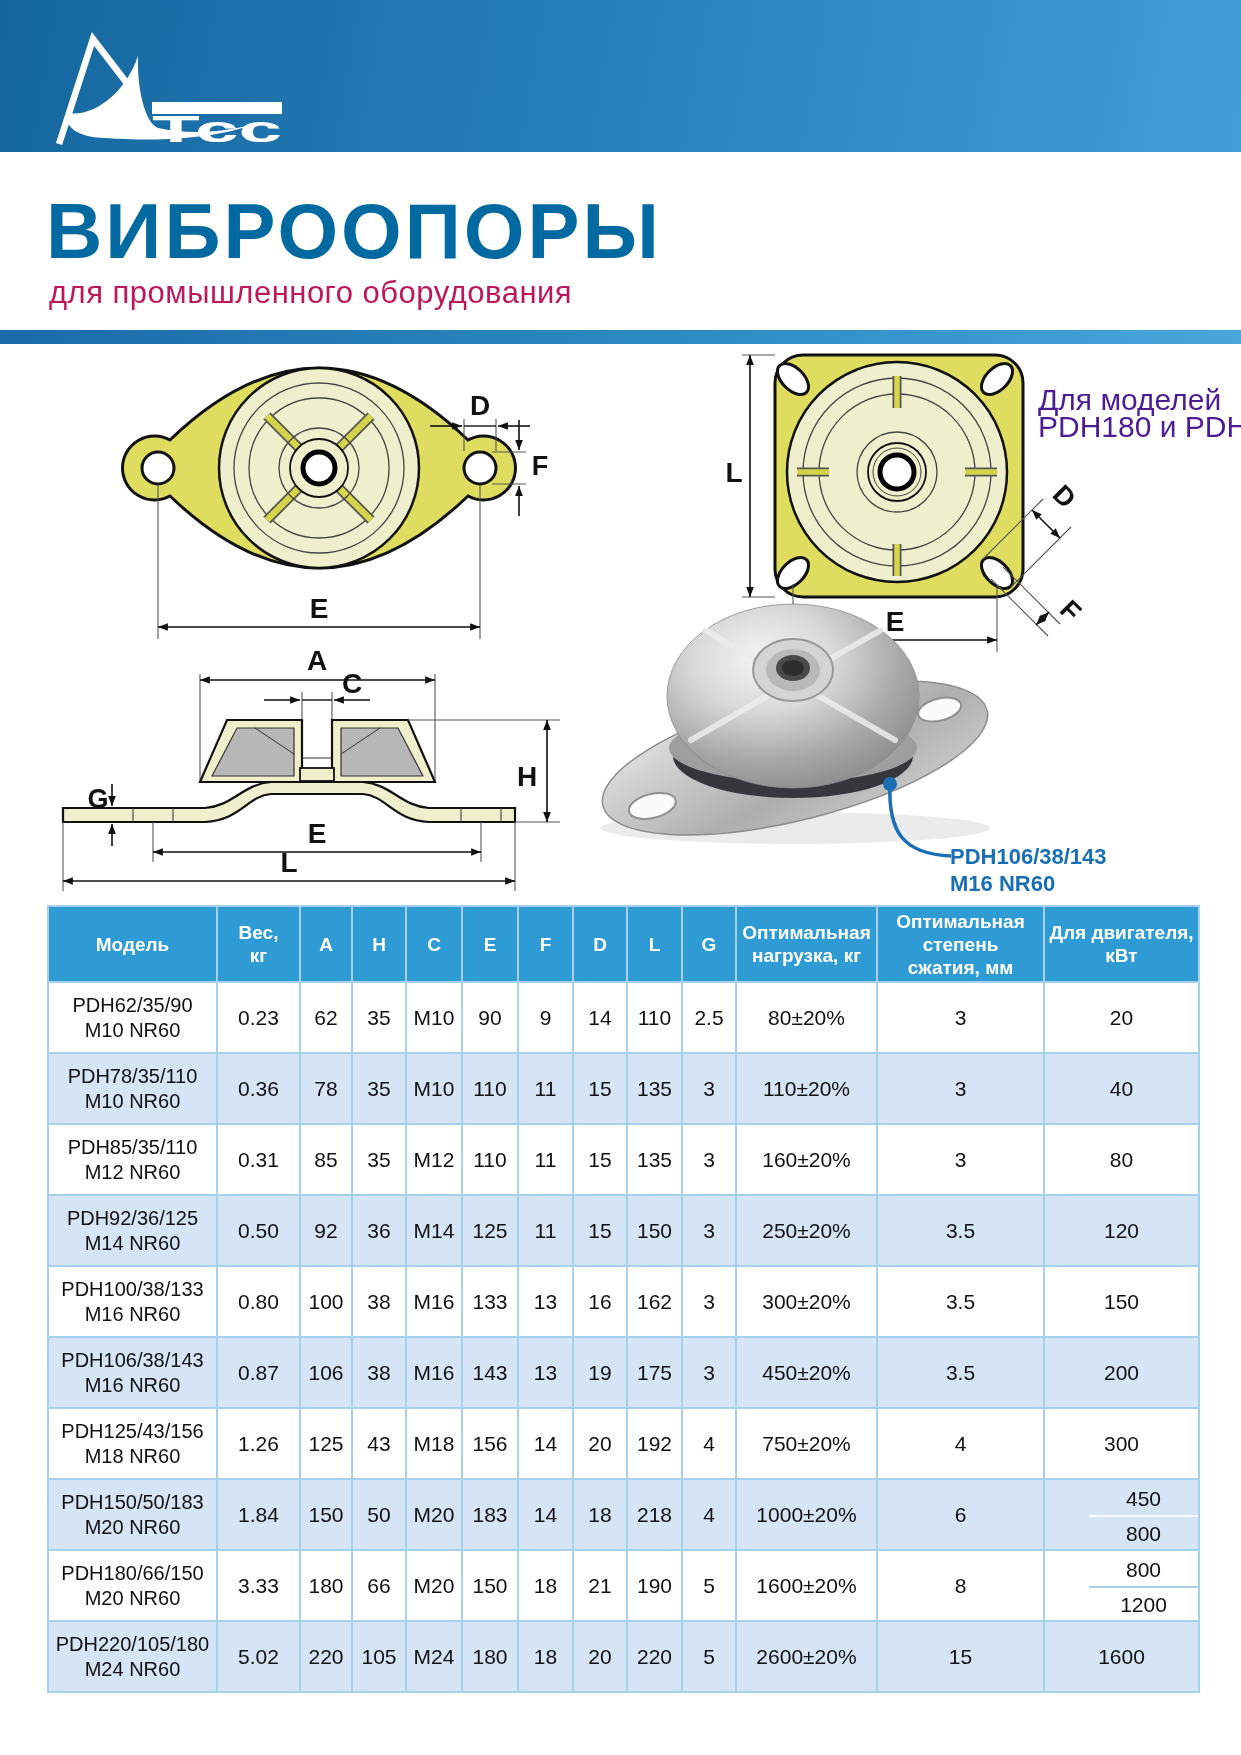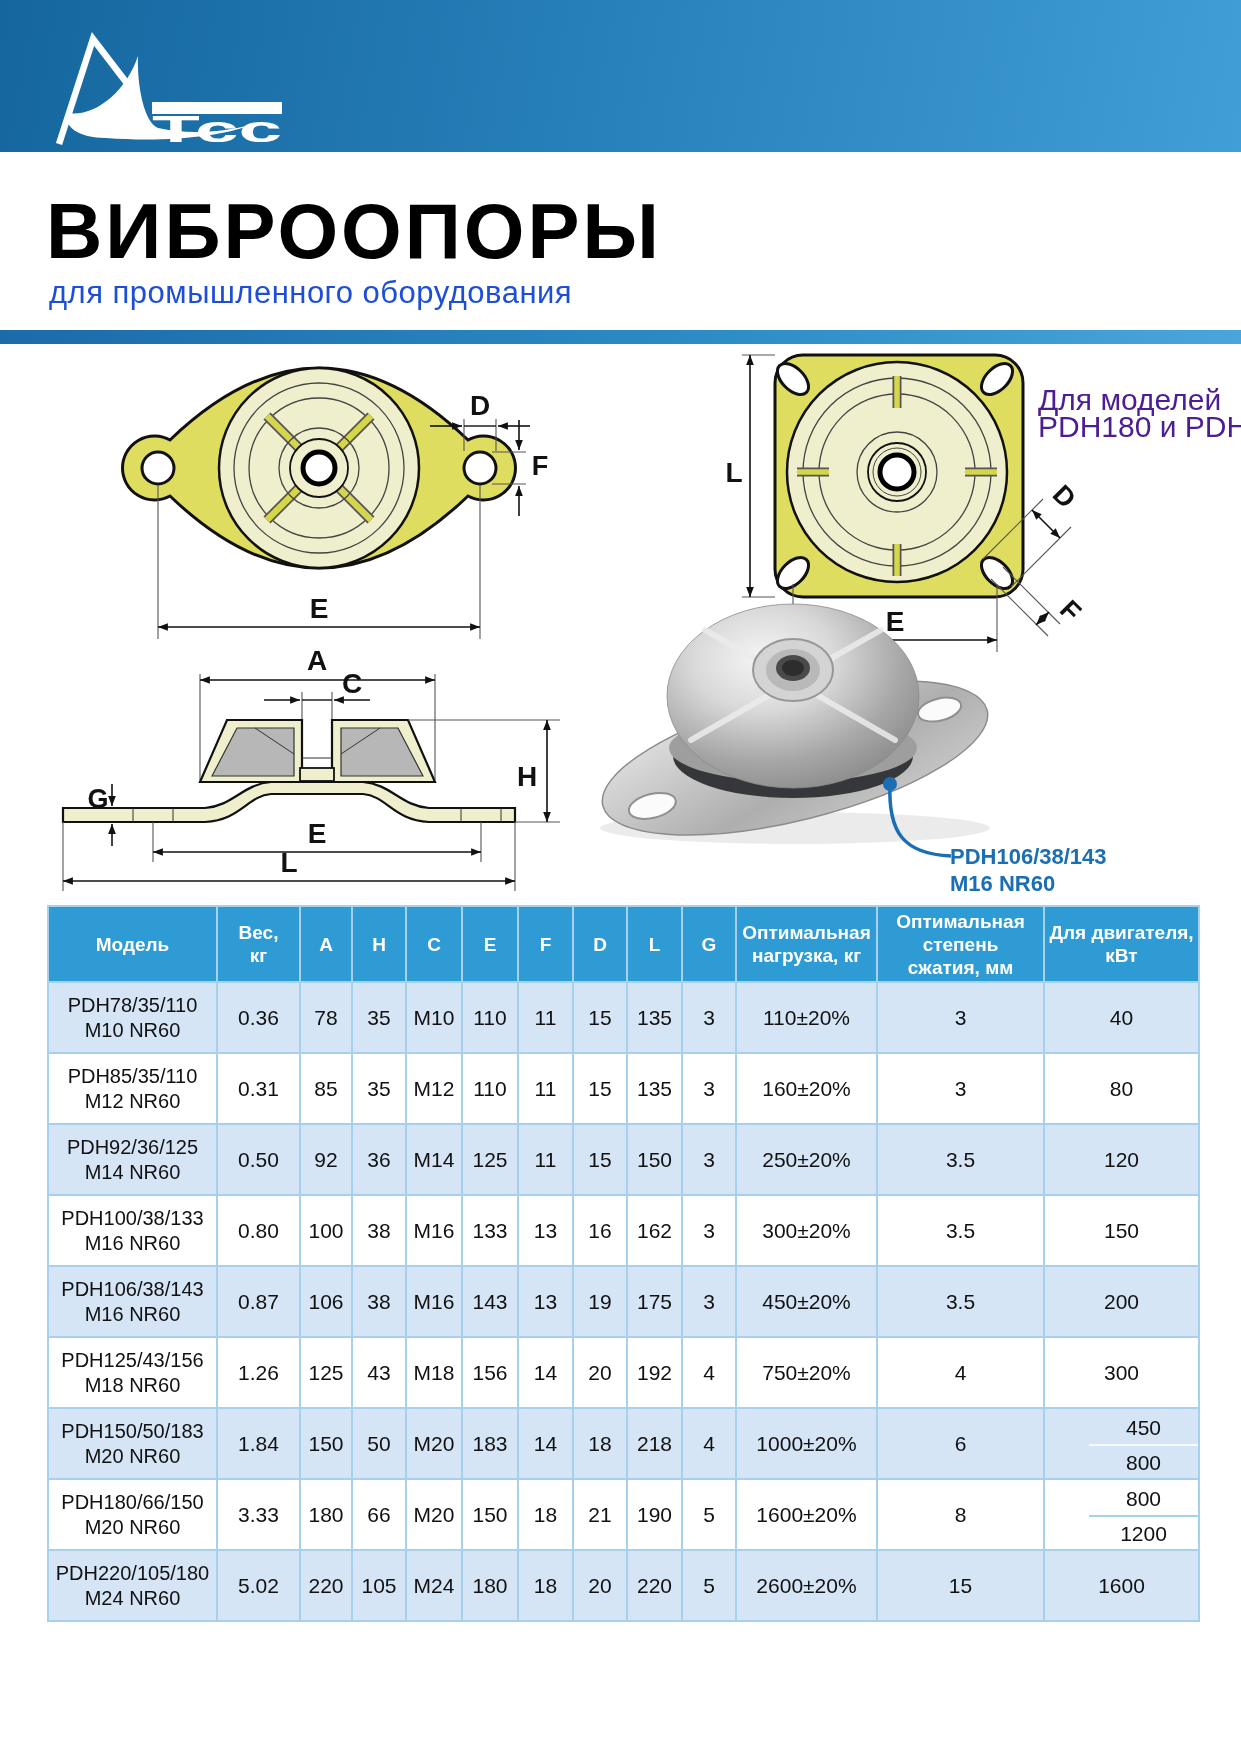--- a/index.html
+++ b/index.html
@@ -11,24 +11,24 @@
   .abs { position:absolute; }
 
   
   .banner {
     left:0; top:0; width:1241px; height:152px;
     background:linear-gradient(100deg,#15669e 0%, #2a84be 55%, #429ed6 100%);
   }
   
   .page-title {
     left:46px; top:190px; font-size:78px; font-weight:bold; letter-spacing:3px;
-    color:#000000; line-height:82px; white-space:nowrap;
+    color:#0369a1; line-height:82px; white-space:nowrap;
   }
   .page-subtitle {
-    left:49px; top:276px; font-size:31px; color:#1d4ed8; letter-spacing:0.5px;
+    left:49px; top:276px; font-size:31px; color:#be185d; letter-spacing:0.5px;
     line-height:34px; white-space:nowrap;
   }
   .divider-bar {
     left:0; top:330px; width:1241px; height:14px;
     background:linear-gradient(90deg,#1b6ba9 0%, #2e8ec6 60%, #4aa5da 100%);
   }
 
   
   .square-note {
     left:1038px; top:386px; font-size:30px; font-weight:normal; color:#4c1d95;
@@ -338,20 +338,36 @@
           <th>Оптимальная
 нагрузка, кг</th>
           <th>Оптимальная
 степень
 сжатия, мм</th>
           <th>Для двигателя,
 кВт</th>
         </tr>
     </thead>
     <tbody>
+        <tr>
+          <td class="model-cell">PDH62/35/90
+M10 NR60</td>
+          <td>0.23</td>
+          <td>62</td>
+          <td>35</td>
+          <td>M10</td>
+          <td>90</td>
+          <td>9</td>
+          <td>14</td>
+          <td>110</td>
+          <td>2.5</td>
+          <td>80±20%</td>
+          <td>3</td>
+          <td>20</td>
+        </tr>
         <tr class="alt">
           <td class="model-cell">PDH78/35/110
 M10 NR60</td>
           <td>0.36</td>
           <td>78</td>
           <td>35</td>
           <td>M10</td>
           <td>110</td>
           <td>11</td>
           <td>15</td>

